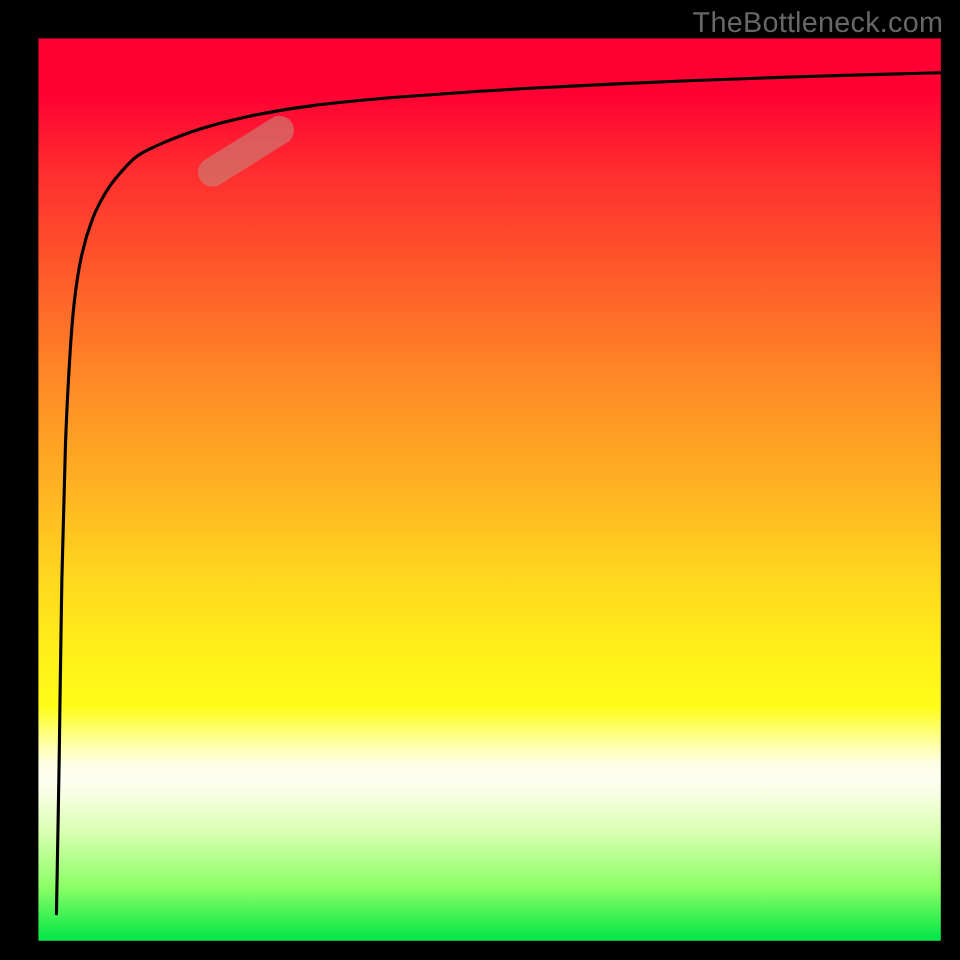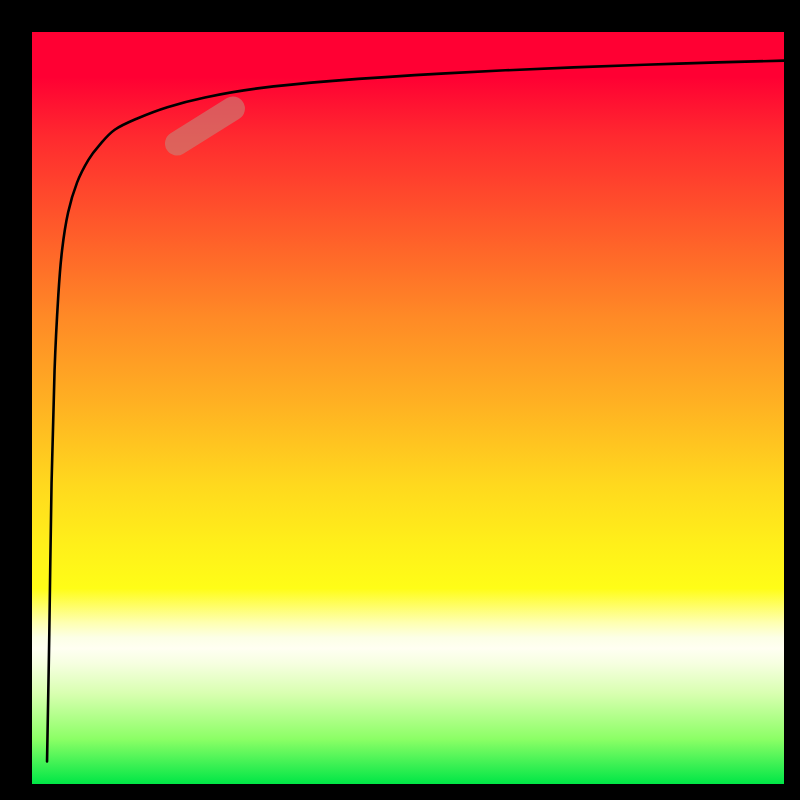--- a/index.html
+++ b/index.html
@@ -58,13 +58,14 @@
 
 <div class="stage">
   <div class="plot-area">
     <svg class="curve" viewBox="0 0 752 752" preserveAspectRatio="none">
       <path id="curve-path" fill="none" stroke="#000" stroke-width="2.6" stroke-linecap="round" stroke-linejoin="round" d="M 15.04 729.44 C 15.42 708.13, 16.54 647.97, 17.30 601.60 C 18.05 555.23, 18.67 495.07, 19.55 451.20 C 20.43 407.33, 21.43 369.73, 22.56 338.40 C 23.69 307.07, 25.07 283.25, 26.32 263.20 C 27.57 243.15, 28.45 231.87, 30.08 218.08 C 31.71 204.29, 33.59 191.76, 36.10 180.48 C 38.60 169.20, 41.74 159.17, 45.12 150.40 C 48.50 141.63, 52.64 134.11, 56.40 127.84 C 60.16 121.57, 63.29 117.81, 67.68 112.80 C 72.07 107.79, 76.45 102.15, 82.72 97.76 C 88.99 93.37, 96.51 90.24, 105.28 86.48 C 114.05 82.72, 124.08 78.71, 135.36 75.20 C 146.64 71.69, 157.92 68.56, 172.96 65.42 C 188.00 62.29, 204.29 59.16, 225.60 56.40 C 246.91 53.64, 269.47 51.39, 300.80 48.88 C 332.13 46.37, 373.49 43.62, 413.60 41.36 C 453.71 39.10, 502.59 36.97, 541.44 35.34 C 580.29 33.71, 611.63 32.71, 646.72 31.58 C 681.81 30.46, 734.45 29.08, 752.00 28.58"></path>
       <g id="marker-g" transform="translate(172.96 94.00) rotate(-32)">
         <rect x="-45" y="-12" width="90" height="24" rx="12" ry="12" fill="rgba(200,130,120,0.62)"></rect>
       </g>
     </svg>
   </div>
+  <div class="watermark">TheBottleneck.com</div>
 </div>
 
 </body></html>

